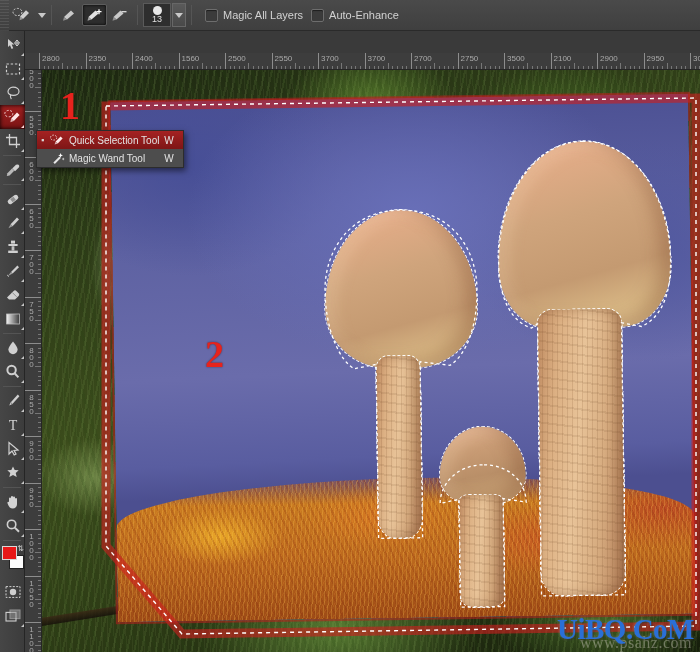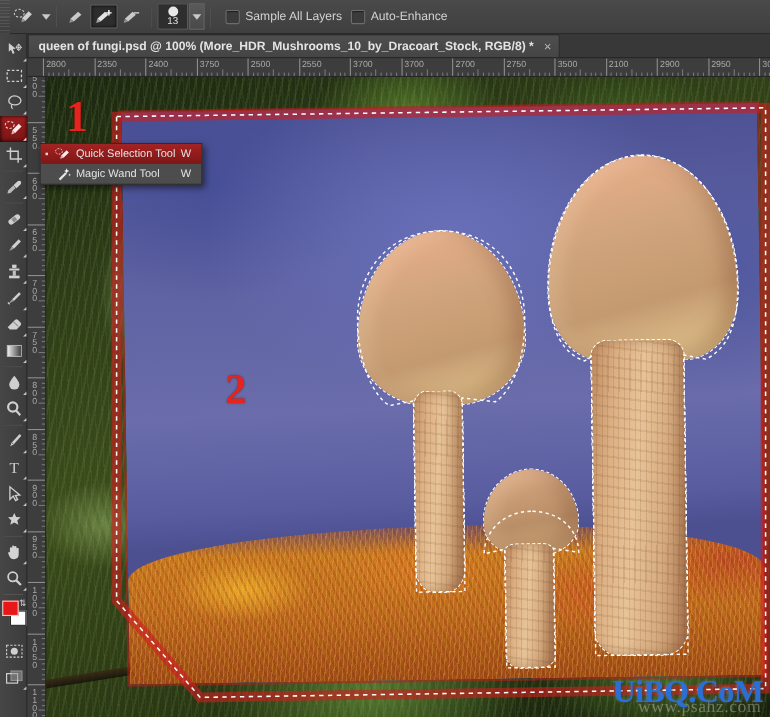--- a/index.html
+++ b/index.html
@@ -297,36 +297,30 @@
       <div class="brush-num">13</div>
     </div>
     <div class="brush-arrow-box">
       <div class="caret-down" style="margin:0"></div>
     </div>
 
     <div class="divider"></div>
 
     <div class="opt-group">
       <span class="chk"></span>
-      <span class="opt-label">Sample All Layers</span>
+      <span class="opt-label">Magic All Layers</span>
     </div>
 
     <div class="opt-group">
       <span class="chk"></span>
       <span class="opt-label">Auto-Enhance</span>
     </div>
 
   </div>
 
-  <div id="tab-bar">
-    <div id="doc-tab">
-      <span class="title">queen of fungi.psd @ 100% (More_HDR_Mushrooms_10_by_Dracoart_Stock, RGB/8) *</span>
-      <span class="close">×</span>
-    </div>
-  </div>
 
   <div id="toolbox">
     <div class="tool">
       <svg width="16" height="16" viewBox="0 0 16 16">
           <path d="M3 2 L3 10 L5 8.2 L6.6 12 L8.2 11.2 L6.7 7.6 L9.4 7.4 Z" fill="#d0d0d0"></path>
           <path d="M12 3 v6 M9.5 6 h5 M12 3 l-1.6 1.6 M12 3 l1.6 1.6 M12 9 l-1.6-1.6 M12 9 l1.6-1.6 M9.5 6 l1.6-1.6 M9.5 6 l1.6 1.6 M14.5 6 l-1.6-1.6 M14.5 6 l-1.6 1.6" stroke="#d0d0d0" stroke-width="0.9" fill="none"></path>
         </svg>
       <span class="corner"></span>
     </div>
     <div class="tool">
@@ -520,21 +514,21 @@
       <div class="rtick-h" style="left: 111.65px; height: 4px; top: 13px; background: rgb(119, 119, 119);"></div>
       <div class="rtick-h" style="left: 116.3px; height: 4px; top: 13px; background: rgb(119, 119, 119);"></div>
       <div class="rtick-h" style="left: 120.95px; height: 4px; top: 13px; background: rgb(119, 119, 119);"></div>
       <div class="rtick-h" style="left: 125.6px; height: 4px; top: 13px; background: rgb(119, 119, 119);"></div>
       <div class="rtick-h" style="left: 130.25px; height: 7px; top: 10px; background: rgb(119, 119, 119);"></div>
       <div class="rtick-h" style="left: 134.9px; height: 4px; top: 13px; background: rgb(119, 119, 119);"></div>
       <div class="rtick-h" style="left: 139.55px; height: 4px; top: 13px; background: rgb(119, 119, 119);"></div>
       <div class="rtick-h" style="left: 144.2px; height: 4px; top: 13px; background: rgb(119, 119, 119);"></div>
       <div class="rtick-h" style="left: 148.85px; height: 4px; top: 13px; background: rgb(119, 119, 119);"></div>
       <div class="rtick-h" style="left: 153.5px; height: 16px;"></div>
-      <div class="rlab-h" style="left: 156.5px;">3750</div>
+      <div class="rlab-h" style="left: 156.5px;">1560</div>
       <div class="rtick-h" style="left: 158.15px; height: 4px; top: 13px; background: rgb(119, 119, 119);"></div>
       <div class="rtick-h" style="left: 162.8px; height: 4px; top: 13px; background: rgb(119, 119, 119);"></div>
       <div class="rtick-h" style="left: 167.45px; height: 4px; top: 13px; background: rgb(119, 119, 119);"></div>
       <div class="rtick-h" style="left: 172.1px; height: 4px; top: 13px; background: rgb(119, 119, 119);"></div>
       <div class="rtick-h" style="left: 176.75px; height: 7px; top: 10px; background: rgb(119, 119, 119);"></div>
       <div class="rtick-h" style="left: 181.4px; height: 4px; top: 13px; background: rgb(119, 119, 119);"></div>
       <div class="rtick-h" style="left: 186.05px; height: 4px; top: 13px; background: rgb(119, 119, 119);"></div>
       <div class="rtick-h" style="left: 190.7px; height: 4px; top: 13px; background: rgb(119, 119, 119);"></div>
       <div class="rtick-h" style="left: 195.35px; height: 4px; top: 13px; background: rgb(119, 119, 119);"></div>
       <div class="rtick-h" style="left: 200px; height: 16px;"></div>

